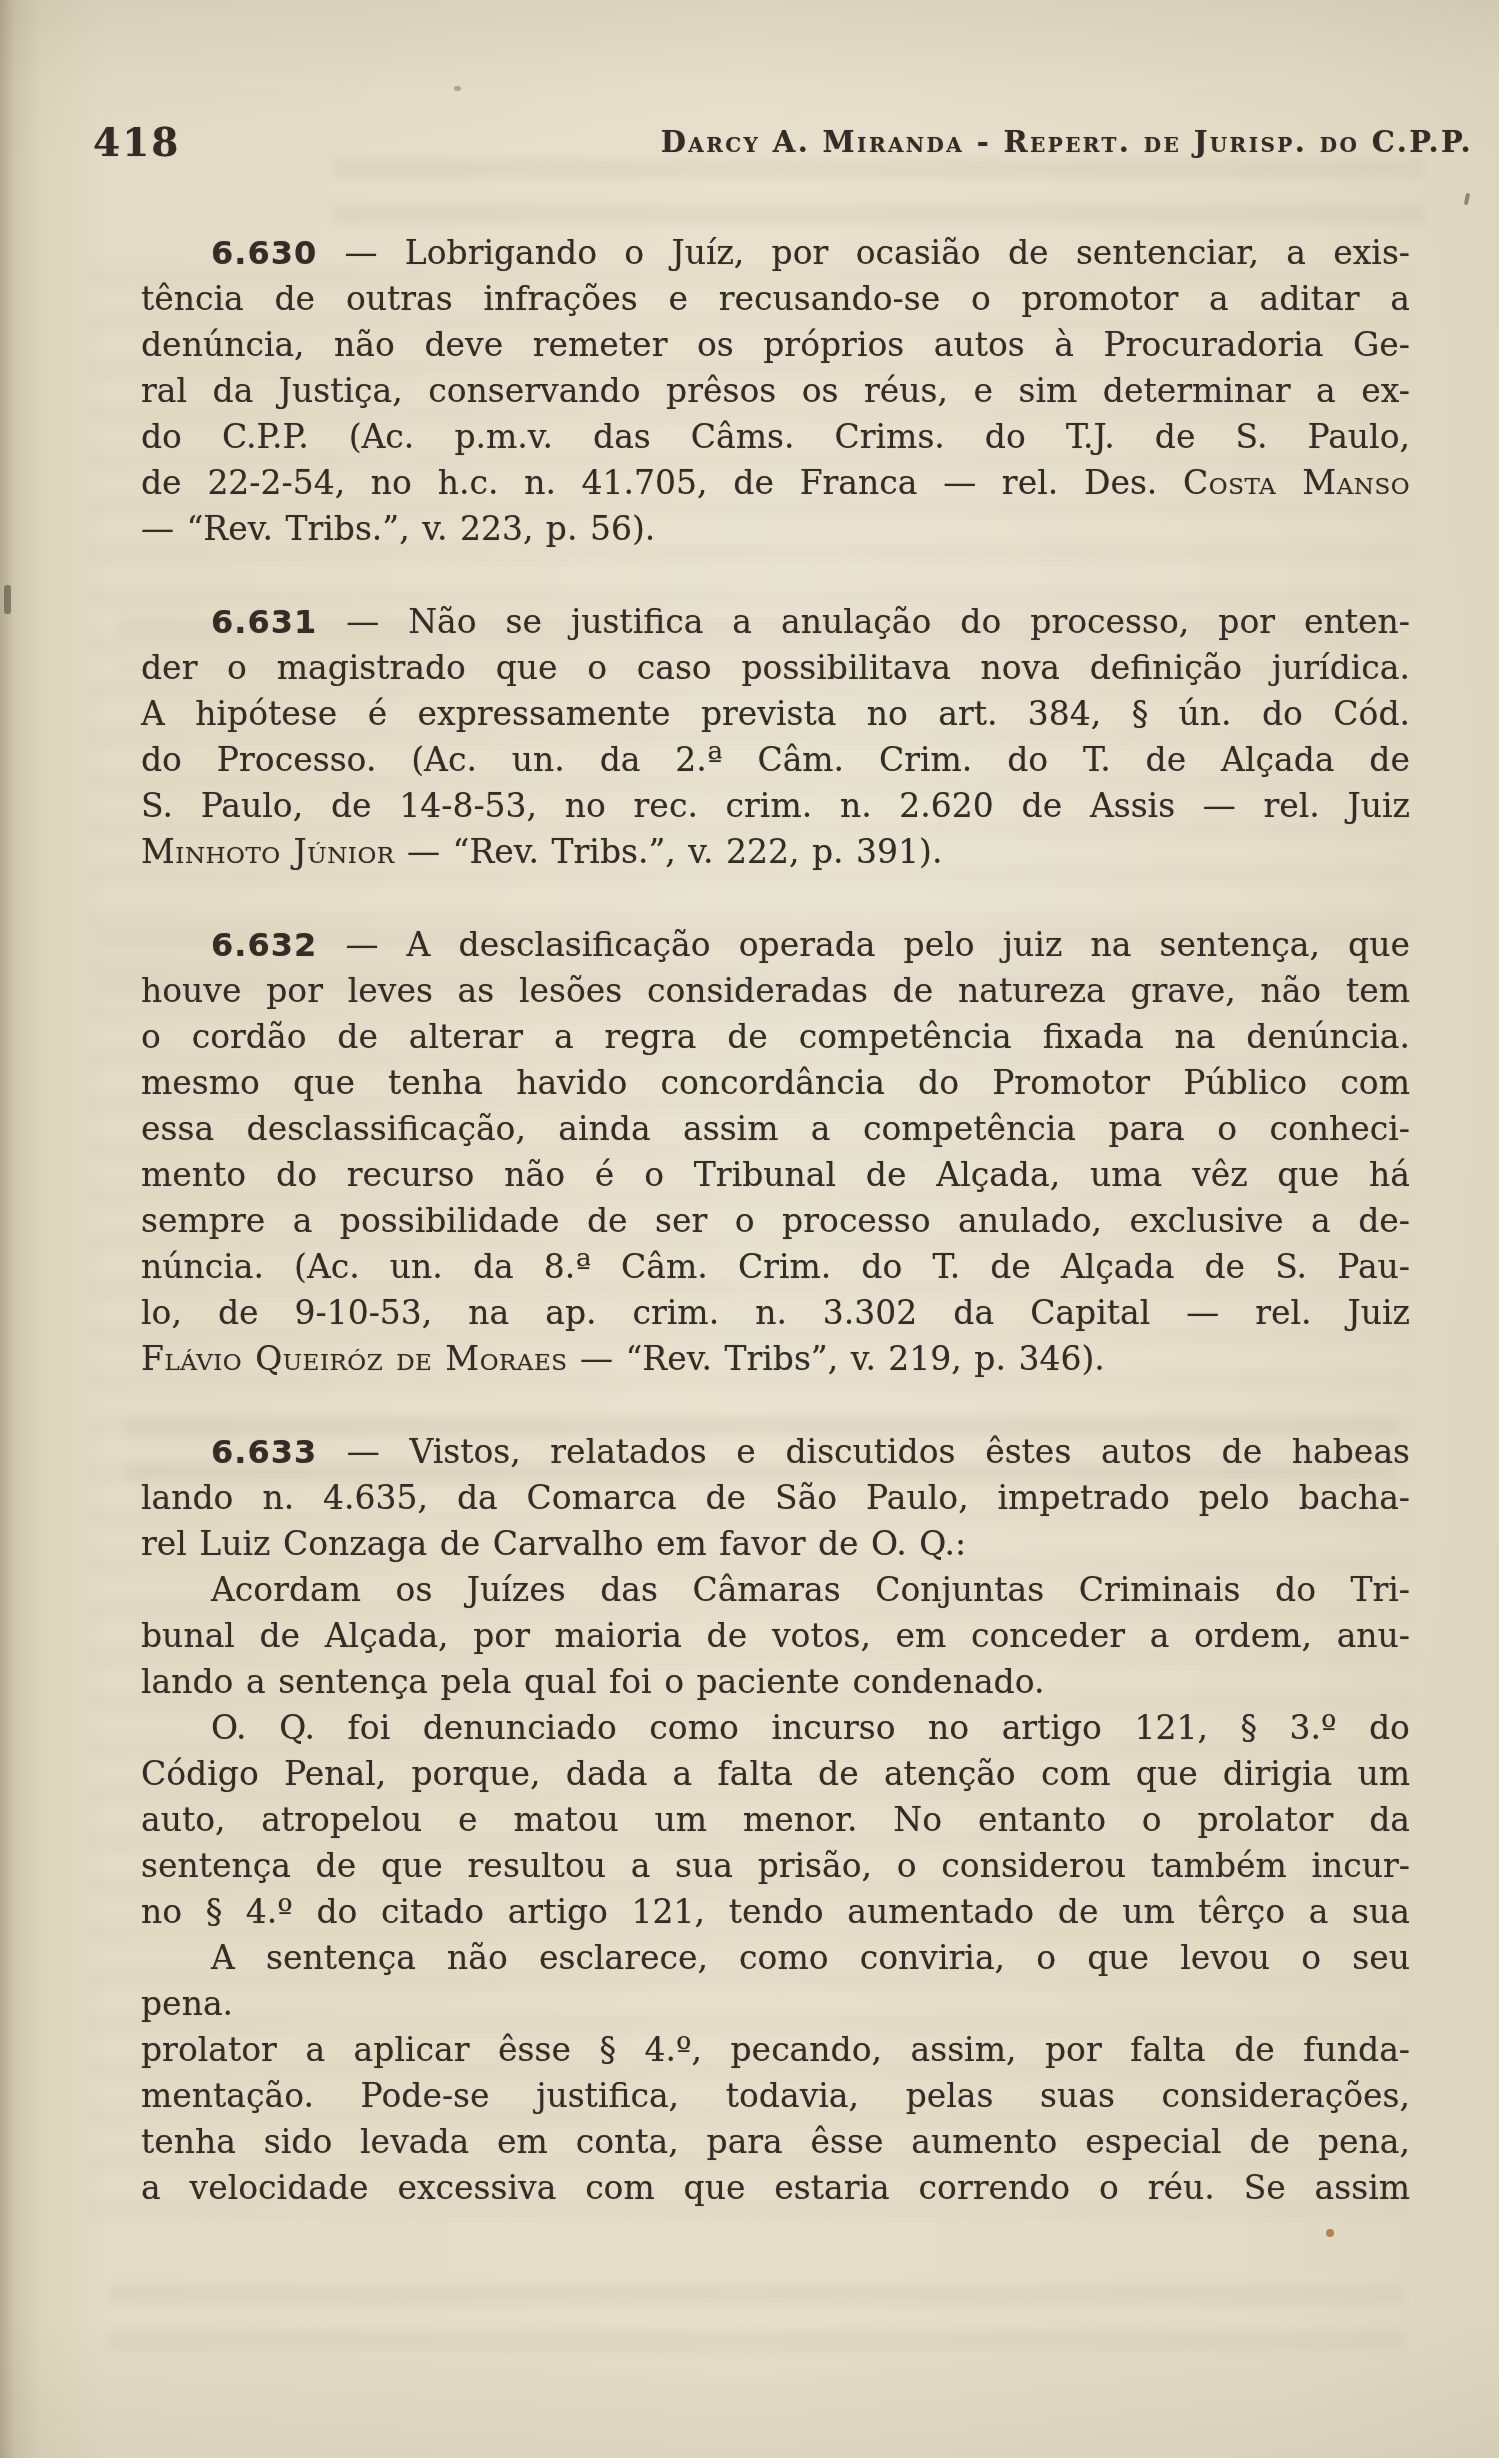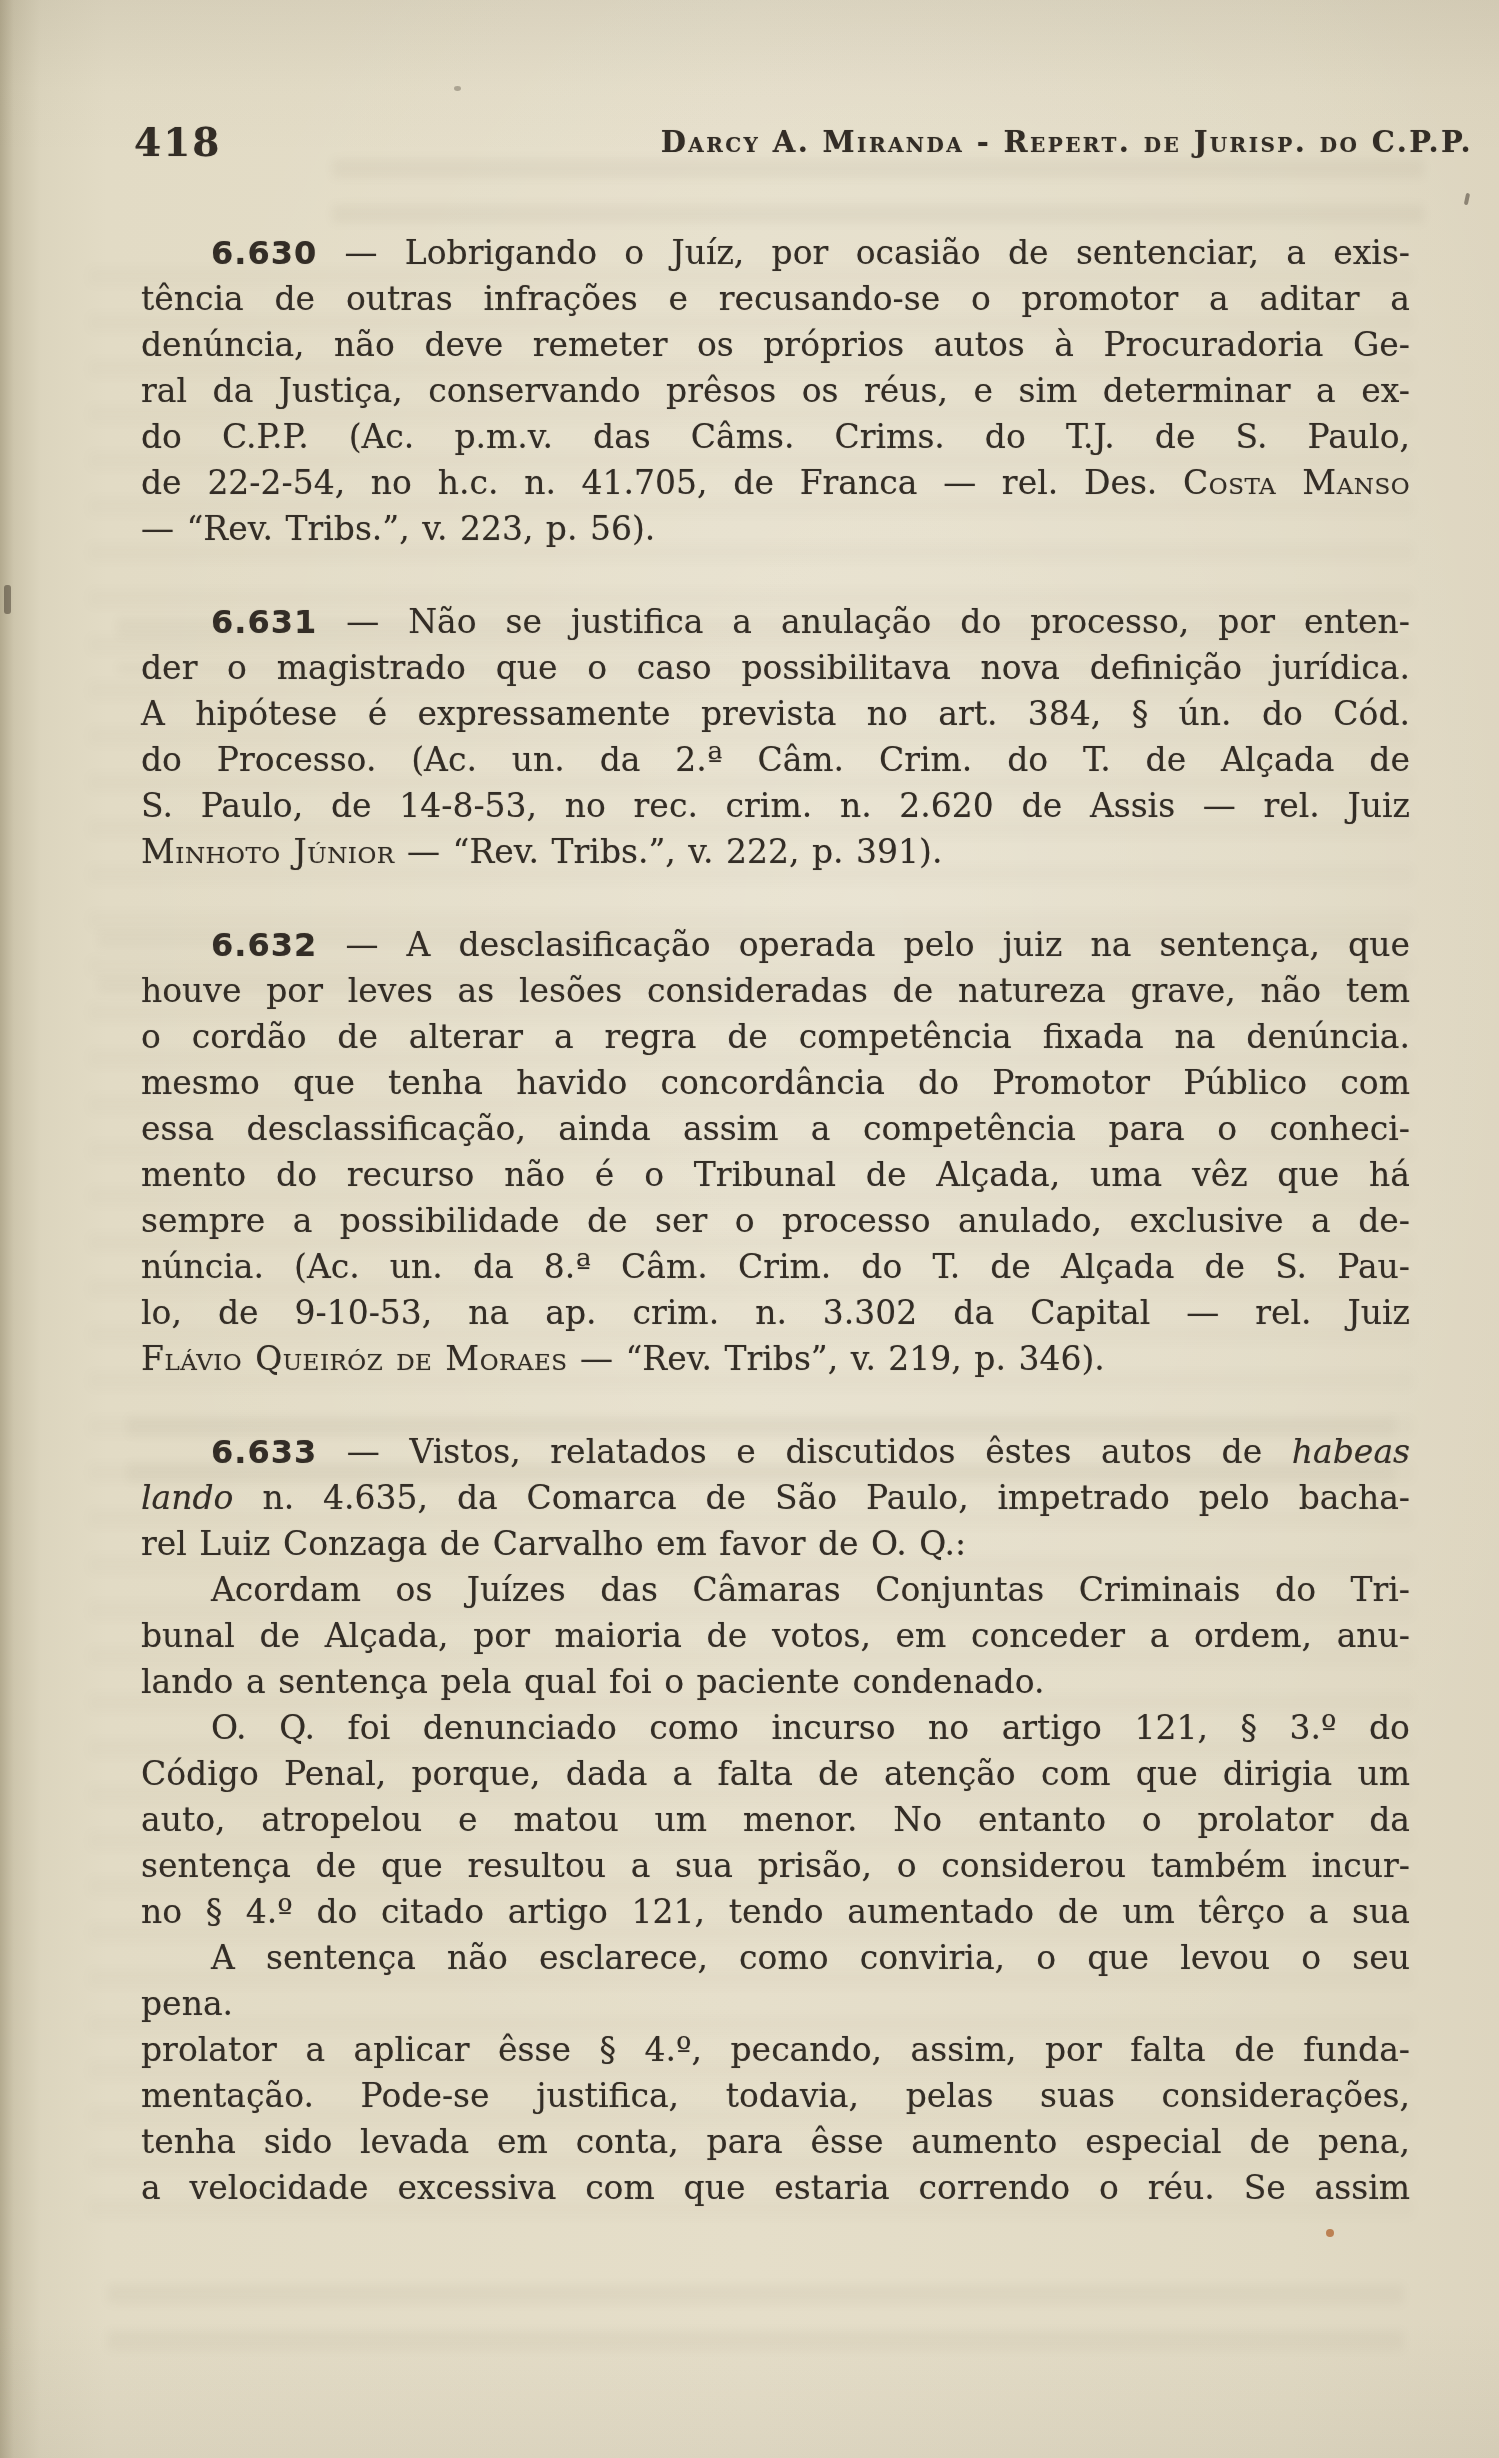--- a/index.html
+++ b/index.html
@@ -17,21 +17,21 @@
   }
   
   .page::before {
     content:""; position:absolute; inset:0; pointer-events:none;
     background:
       linear-gradient(180deg, rgba(110,100,80,0.10) 0px, rgba(110,100,80,0.02) 88px, rgba(110,100,80,0) 156px),
       linear-gradient(0deg, rgba(110,100,80,0.08) 0px, rgba(110,100,80,0) 137px);
   }
 
   
-  .header { position:absolute; top:113px; left:0; right:0; height:55px;margin-left:41px; }
+  .header { position:absolute; top:113px; left:0; right:0; height:55px; }
   .pagenum {
     position:absolute; left:93px; top:5.9px;
     font-size:39px; font-weight:600; letter-spacing:2px;
     text-shadow:0 0 1px rgba(45,38,30,0.45);
   }
   .runtitle {
     position:absolute; left:0; right:27px; top:11.7px;
     text-align:right;
     font-variant:small-caps; font-weight:600;
     font-size:29px; letter-spacing:2.4px;
@@ -47,21 +47,21 @@
   }
   .entry { margin:0 0 47px 0; }
   .line { white-space:normal;margin-left:48px; }
   .line.just { text-align:justify; text-align-last:justify; }
   .line.ind { padding-left:70px; }
   .seg-num {
     font-family:"DejaVu Sans","Liberation Sans",sans-serif;
     font-weight:bold; font-size:32px; letter-spacing:1px;
   }
   .seg-sc { font-variant:small-caps; letter-spacing:0.5px; }
-  .seg-i  { font-style:italic; }
+  .seg-i  { }
 
   
   .ghost {
     position:absolute; pointer-events:none;
     background:repeating-linear-gradient(180deg,
       rgba(100,88,66,0.00) 0px, rgba(100,88,66,0.00) 9.8px,
       rgba(100,88,66,0.55) 15.6px, rgba(100,88,66,0.55) 29px,
       rgba(100,88,66,0.00) 35px, rgba(100,88,66,0.00) 46px);
     filter:blur(4.9px); opacity:0.10;
   }

